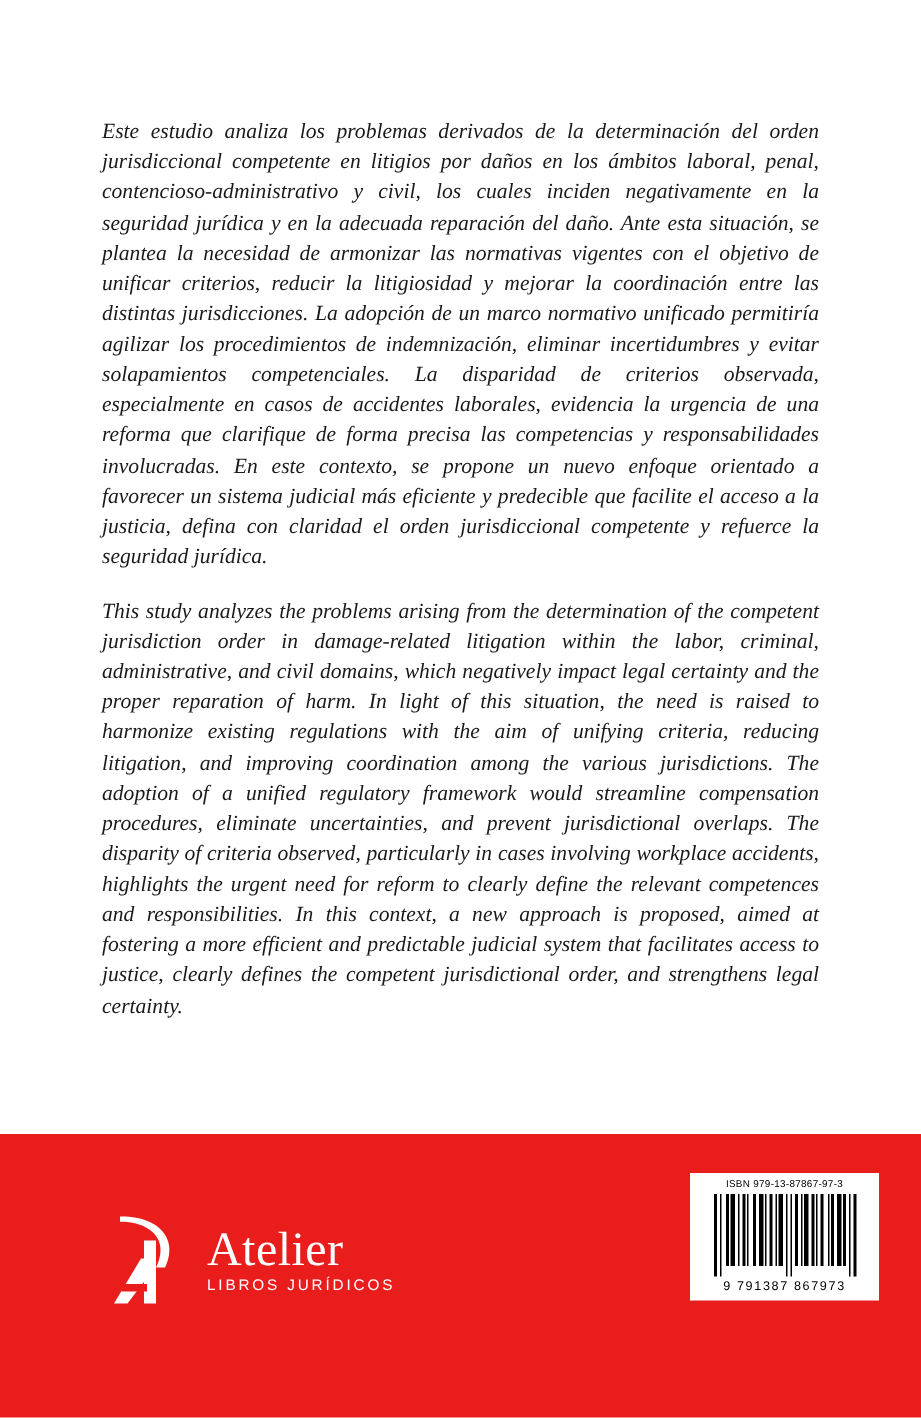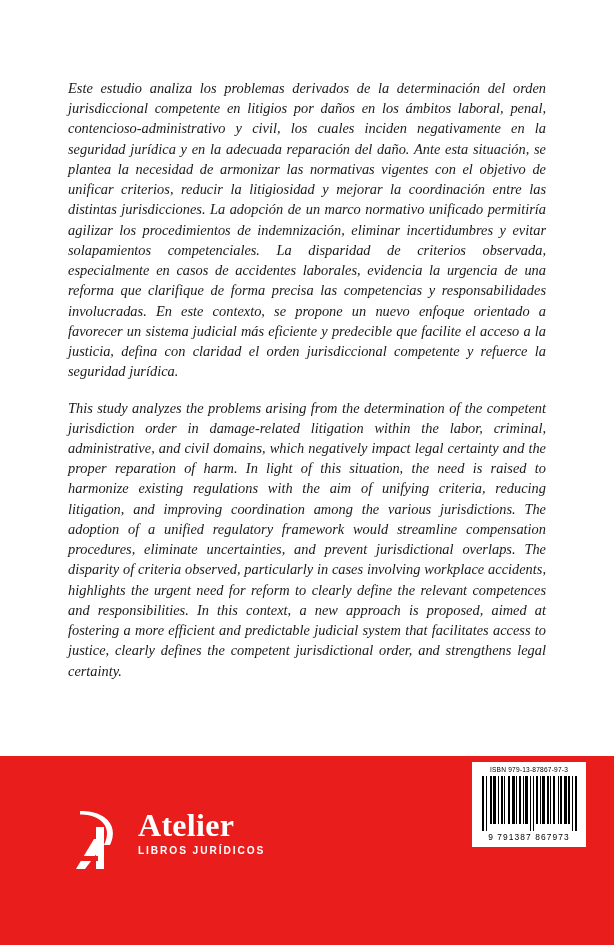--- a/index.html
+++ b/index.html
@@ -45,22 +45,21 @@
     bottom: 0;
     width: 614px;
     height: 189px;
     background: #ea1d1d;
   }
   .publisher {
     position: absolute;
     left: 74px;
     top: 53px;
     display: flex;
-    align-items: flex-start;
-    font-weight: bold;
+    align-items: center;
   }
   .logo-mark {
     width: 50px;
     height: 62px;
     position: relative;
     margin-right: 14px;
   }
   .logo-mark svg {
     display: block;
   }
@@ -80,22 +79,22 @@
   .logo-sub {
     font-family: "Liberation Sans", sans-serif;
     font-size: 10.2px;
     color: #ffffff;
     letter-spacing: 1.9px;
     margin-top: 4px;
   }
   .isbn-block {
     position: absolute;
     right: 28px;
-    top: 6px;
-    width: 114px;
+    top: 26px;
+    width: 126px;
     background: #ffffff;
     padding: 4px 6px 5px 6px;
     box-sizing: border-box;
   }
   .isbn-text {
     font-family: "Liberation Sans", sans-serif;
     font-size: 6.6px;
     color: #000000;
     text-align: center;
     letter-spacing: 0.2px;

